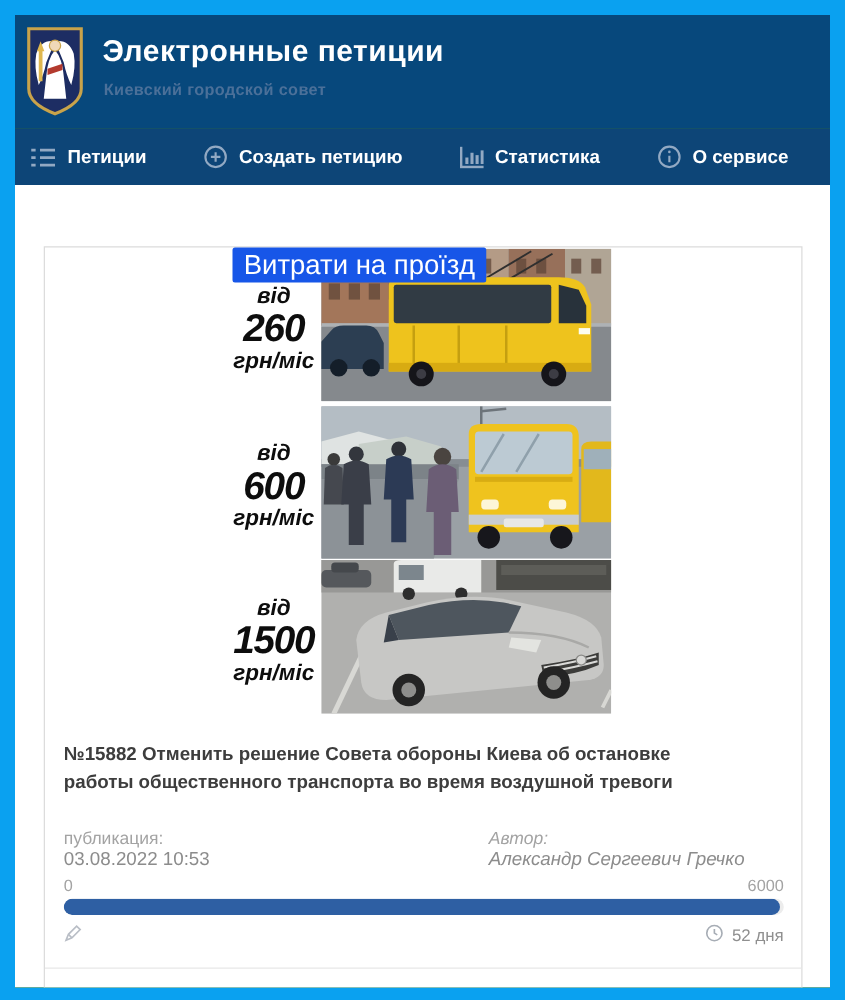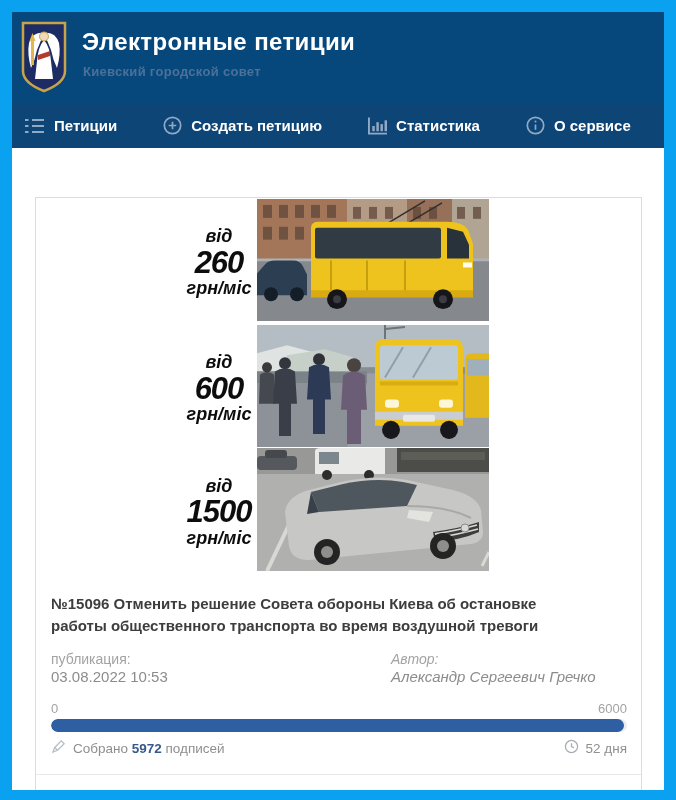--- a/index.html
+++ b/index.html
@@ -34,21 +34,21 @@
   .col-label .pre{font-size:18px;}
   .col-label .amt{font-size:31px;letter-spacing:-1px;}
   .col-label .unit{font-size:18px;}
   .col-photo{position:absolute;left:221px;top:0;width:232px;height:100%;}
   .col-photo svg{width:100%;height:100%;display:block;}
   .banner{position:absolute;left:150px;top:0;height:28px;background:var(--banner-bg);color:#fff;font-size:22px;line-height:28px;padding:0 9px;border-radius:2px;z-index:3;white-space:nowrap;}
 
   
   .p-title{position:absolute;left:15px;top:395px;width:532px;font-size:15px;font-weight:600;color:#3d3d3d;line-height:22px;cursor:pointer;}
   .meta{position:absolute;left:15px;top:452px;right:15px;height:60px;font-weight:500;}
-  .meta-lbl{font-size:14px;color:#a3a3a3;line-height:18px;}
+  .meta-lbl{font-size:14px;color:#a3a3a3;line-height:18px;margin-top:11px;}
   .meta-val{font-size:15px;color:#8c8c8c;line-height:18px;}
   .meta-left{position:absolute;left:0;top:0;}
   .meta-right{position:absolute;left:340px;top:0;font-style:italic;}
   .meta-link{cursor:pointer;}
 
   
   .range{position:absolute;left:15px;right:14px;top:503px;display:flex;justify-content:space-between;font-size:13px;color:#a3a3a3;}
   .bar{position:absolute;left:15px;right:14px;top:521px;height:13px;background:#ececec;border-radius:7px;overflow:hidden;}
   .bar-fill{height:100%;background:var(--progress-fill);border-radius:7px;}
   .stats{position:absolute;left:15px;right:14px;top:541px;display:flex;justify-content:space-between;align-items:center;font-size:13.5px;color:#8f8f8f;}
@@ -117,20 +117,21 @@
         </svg>
       </span>
       <span>О сервисе</span>
     </div>
   </div>
 
   <div class="main">
     <div class="card">
 
       <div class="collage">
+        <div class="banner">Витрати на проїзд</div>
 
         <div class="col-row r1">
           <div class="col-label">
             <span class="pre">від</span>
             <span class="amt">260</span>
             <span class="unit">грн/міс</span>
           </div>
           <div class="col-photo">
             <svg viewBox="0 0 232 123" preserveAspectRatio="none">
               <rect width="232" height="123" fill="#8d9195"></rect>
@@ -260,21 +261,21 @@
               <circle cx="70" cy="104" r="13" fill="#242424"></circle>
                 <circle cx="70" cy="104" r="6" fill="#8e8e8c"></circle>
               <circle cx="186" cy="98" r="13" fill="#242424"></circle>
                 <circle cx="186" cy="98" r="6" fill="#8e8e8c"></circle>
               <circle cx="208" cy="80" r="4" fill="#d8d8d6" stroke="#8a8a88"></circle>
             </svg>
           </div>
         </div>
       </div>
 
-      <div class="p-title">№15096 Отменить решение Совета обороны Киева об остановке работы общественного транспорта во время воздушной тревоги</div>
+      <div class="p-title">№15882 Отменить решение Совета обороны Киева об остановке работы общественного транспорта во время воздушной тревоги</div>
 
       <div class="meta">
         <div class="meta-left">
           <div class="meta-lbl">публикация:</div>
           <div class="meta-val">03.08.2022 10:53</div>
         </div>
         <div class="meta-right">
           <div class="meta-lbl">Автор:</div>
           <div class="meta-val">Александр Сергеевич Гречко</div>
         </div>
@@ -287,25 +288,20 @@
       <div class="bar">
         <div class="bar-fill" style="width: 99.5%;"></div>
       </div>
       <div class="stats">
         <span class="grp">
           <span>
             <svg width="15" height="15" viewBox="0 0 16 16" fill="none" stroke="#b9bec6" stroke-width="1.4">
               <path d="M2 14 L4 9 L11 2 L14 5 L7 12 Z"></path>
                 <line x1="4" y1="9" x2="7" y2="12"></line>
             </svg>
-          </span>
-          <span>
-            <span>Собрано</span>
-            <b>5972</b>
-            <span>подписей</span>
           </span>
         </span>
         <span class="grp">
           <span>
             <svg width="15" height="15" viewBox="0 0 16 16" fill="none" stroke="#a7adb5" stroke-width="1.4">
               <circle cx="8" cy="8" r="6.5"></circle>
                 <path d="M8 4.5 V8 L10.5 9.5"></path>
             </svg>
           </span>
           <span>52 дня</span>

